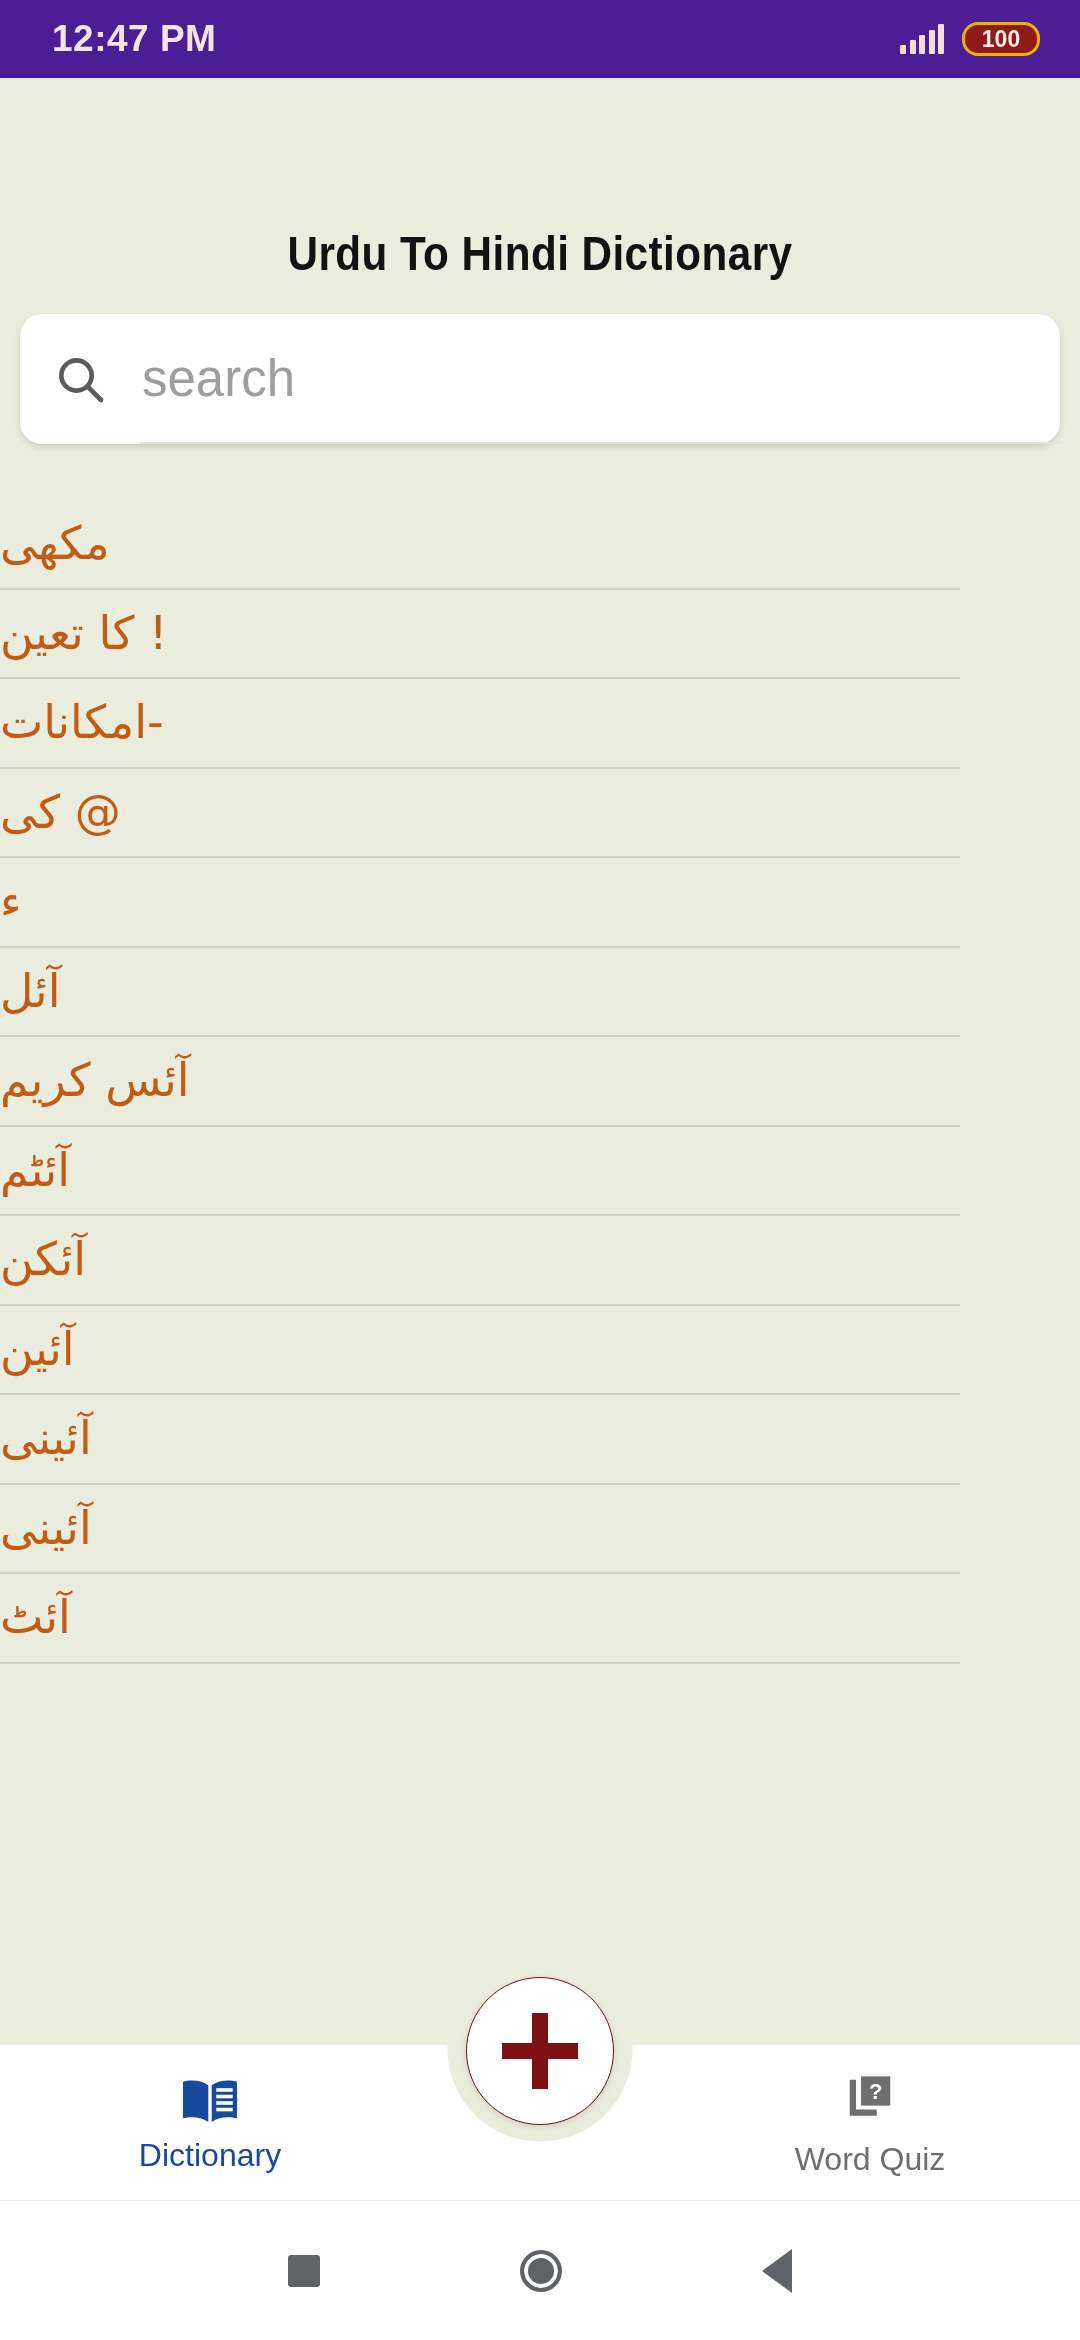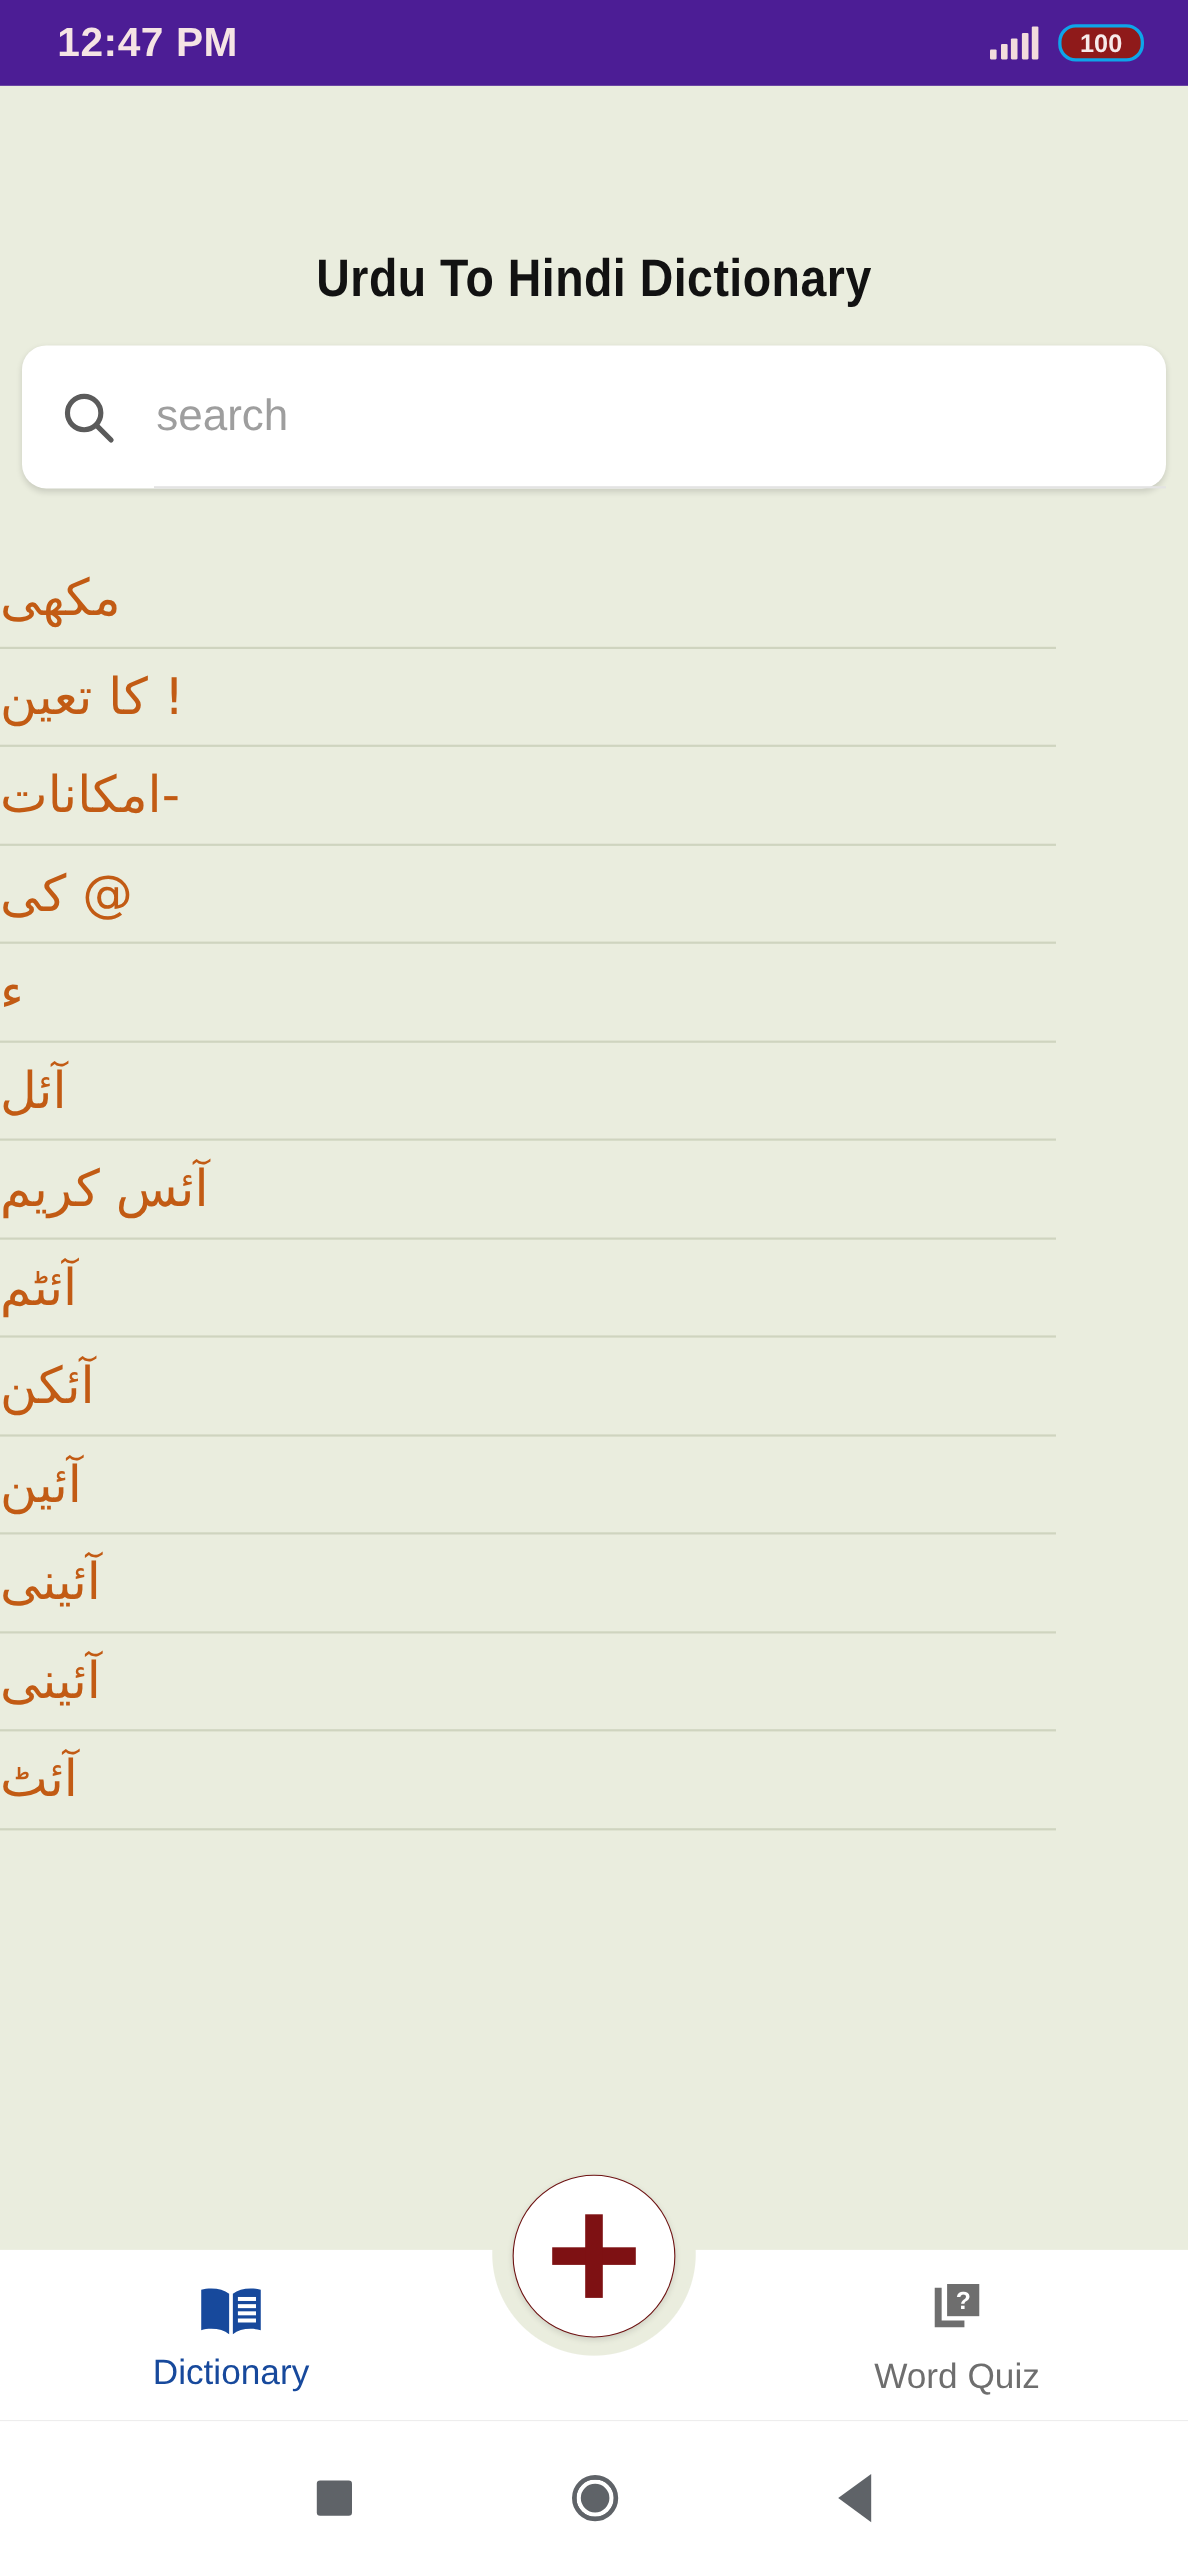--- a/index.html
+++ b/index.html
@@ -32,21 +32,21 @@
   }
   #status-right { display:flex; align-items:center; gap:18px; }
   .signal { display:flex; align-items:flex-end; gap:3.5px; height:30px; }
   .signal i { display:block; width:6px; background:#F2DCDC; border-radius:1px; }
   .signal i:nth-child(1){ height:9px; }
   .signal i:nth-child(2){ height:14px; }
   .signal i:nth-child(3){ height:19px; }
   .signal i:nth-child(4){ height:24px; }
   .signal i:nth-child(5){ height:30px; }
   .battery {
-    border:3px solid #0ea5e9; border-radius:16px;
+    border:3px solid #eab308; border-radius:16px;
     height:34px; min-width:78px;
     display:flex; align-items:center; justify-content:center;
     color:#F7EAEA; font-size:23px; font-weight:bold;
     padding:0 9px; background:#8F1A1A;
   }
 
   
   #app-title {
     position:absolute; left:0; top:226px; width:1080px;
     text-align:center;
@@ -66,21 +66,21 @@
   }
   #search-icon {
     width:120px; height:100%;
     display:flex; align-items:center; justify-content:center;
     flex:0 0 120px;
   }
   #search-icon svg { display:block; }
   #search-input {
     flex:1 1 auto; height:100%;
     border:none; outline:none; background:transparent;
-    font-size:40px; color:#3a3a3a;
+    font-size:51px; color:#3a3a3a;
     font-family:"Liberation Sans", sans-serif;
     border-bottom:2px solid #E3E3E3;
     padding:0 8px 0 2px;
     align-self:stretch;
   }
   #search-input::placeholder { color:#9E9E9E; }
 
   
   #word-list {
     position:absolute; left:0; top:500px;

